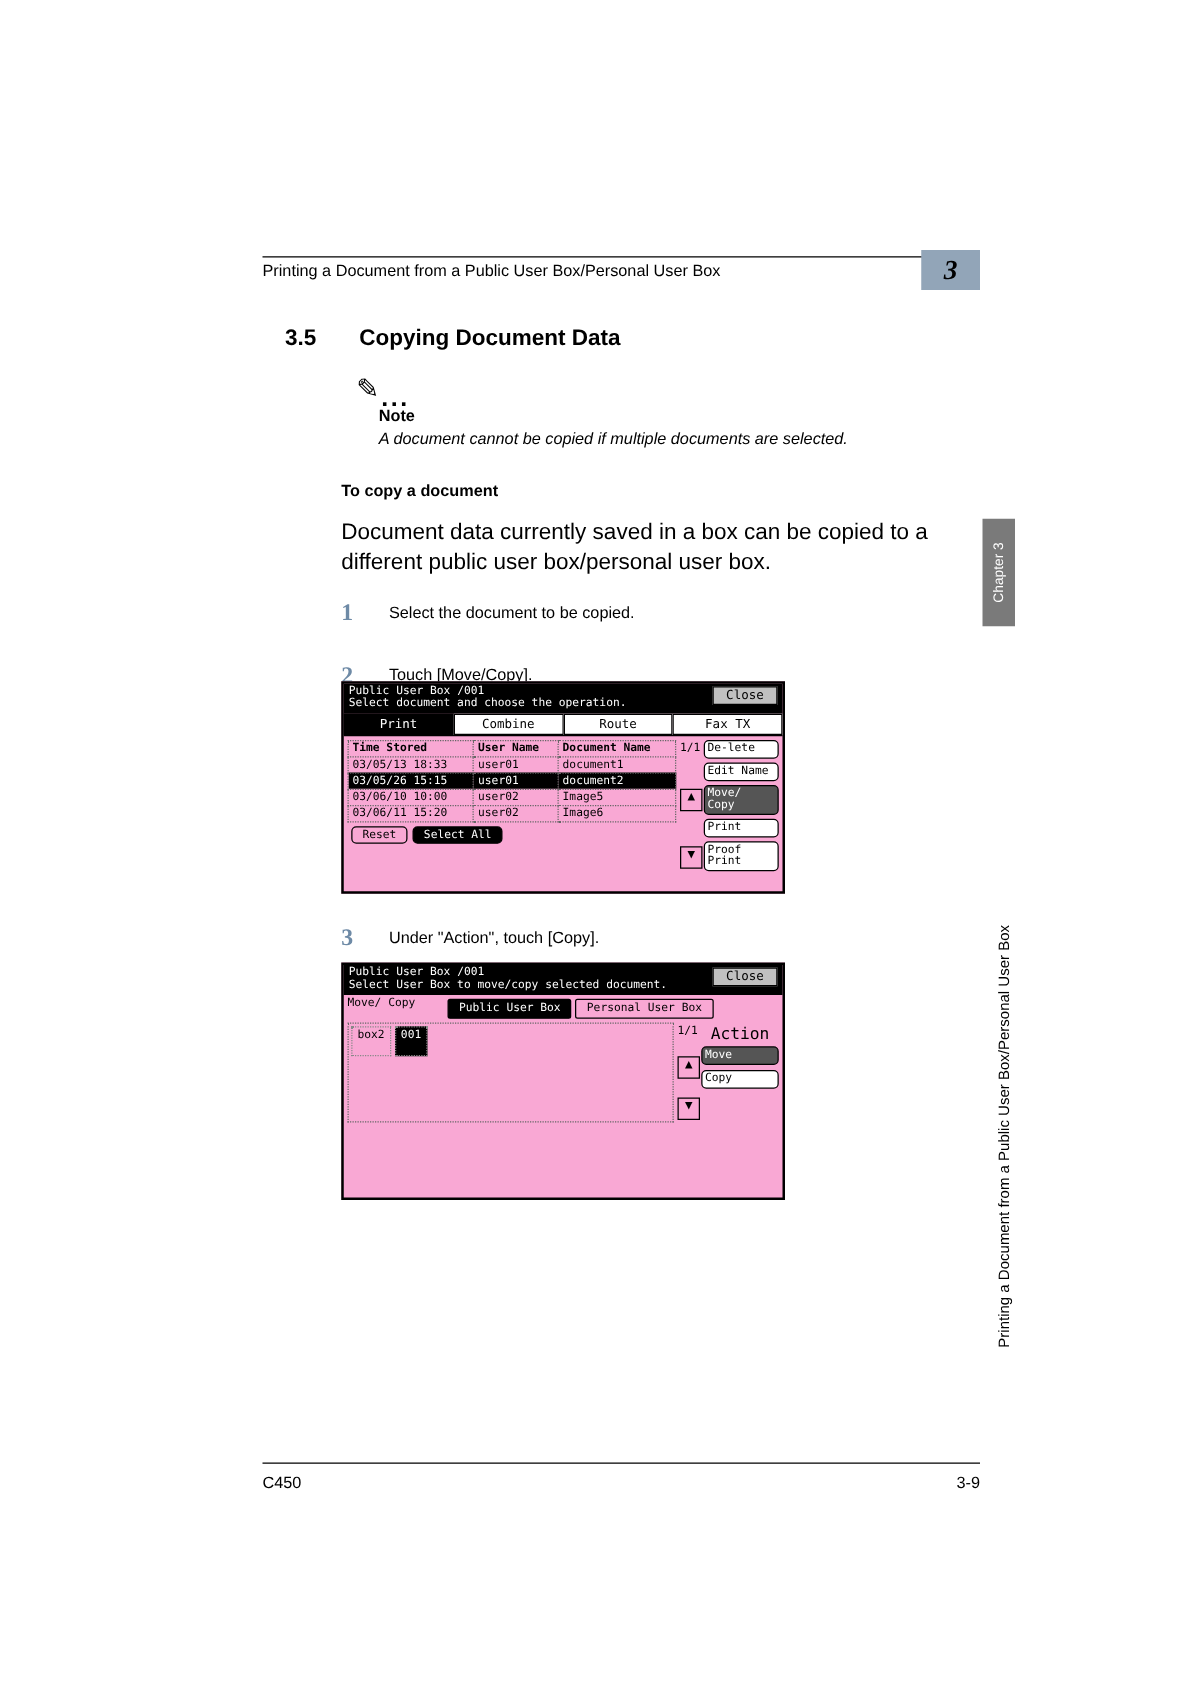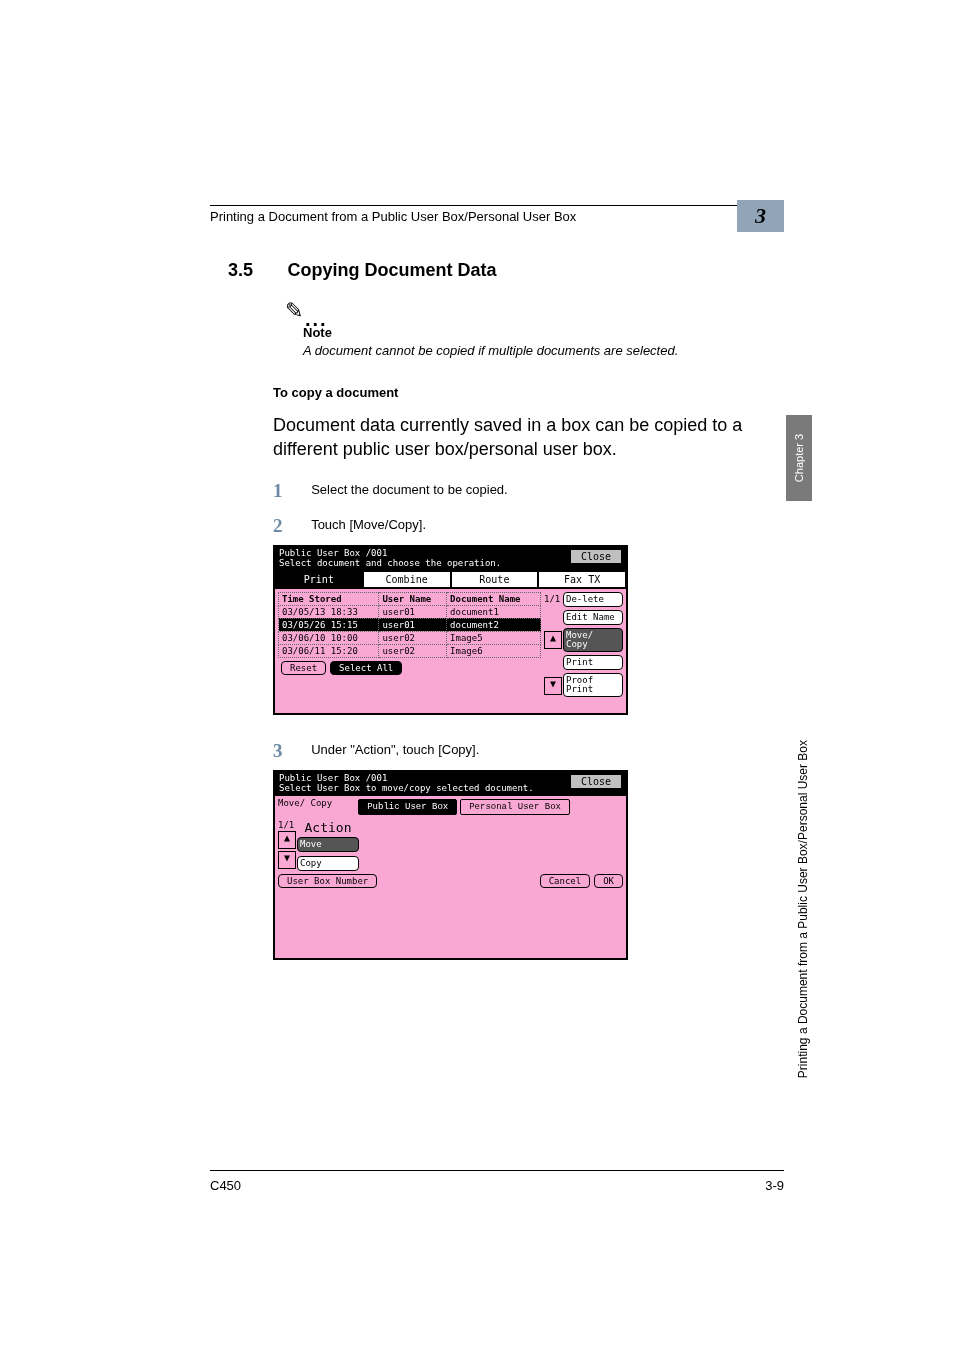--- a/index.html
+++ b/index.html
@@ -89,21 +89,21 @@
       top: 413px;
       left: 273px;
       width: 470px;
       font-size: 18px;
       line-height: 1.35;
     }
     .step { position: absolute; left: 273px; font-size: 13px; }
     .step .num { font-size: 19px; font-weight: bold; color: #6e8aa6; font-family: Georgia, serif; vertical-align: middle; }
     .step .text { margin-left: 25px; }
     .step1 { top: 480px; }
-    .step2 { top: 515px; }
+    .step2 { top: 530px; }
     .step3 { top: 740px; }
 
     
     .shot {
       position: absolute;
       left: 273px;
       width: 355px;
       background: #f9a8d4;
       border: 2px solid #000;
       font-family: monospace;
@@ -130,21 +130,21 @@
 
     .side-btn { border: 1px solid #000; border-radius: 4px; text-align: left; padding: 2px 2px; font-size: 9px; line-height: 1; background: #fff; }
     .side-btn.dark { background: #555; color: #fff; }
     .arrow-btn { border: 1px solid #000; width: 18px; height: 18px; text-align: center; font-size: 10px; }
 
     .bottom-row { display: flex; gap: 4px; padding: 0 3px 3px 3px; }
     .bot-btn { border: 1px solid #000; border-radius: 4px; padding: 1px 8px; font-size: 9px; }
 
     
     .shot2-tabs { display: flex; padding: 3px; gap: 3px; }
-    .s2tab { border: 1px solid #000; padding: 2px 8px; font-size: 9px; border-radius: 2px; font-family: Liberation Mono, monospace; }
+    .s2tab { border: 1px solid #000; padding: 2px 8px; font-size: 9px; border-radius: 2px; }
     .s2tab.dark { background: #000; color: #fff; }
     .s2list { display: flex; padding: 0 3px; gap: 3px; }
     .listbox { flex: 1; border: 1px dotted #666; height: 80px; padding: 2px; display: flex; gap: 3px; }
     .folder { border: 1px dotted #888; padding: 1px 4px; font-size: 9px; height: 24px; }
     .folder.sel { background: #000; color: #fff; }
     .s2side { width: 62px; }
     .action-label { font-size: 13px; text-align: center; padding: 2px 0; }
     .s2-bottom { display: flex; justify-content: space-between; padding: 3px; }
 
     
@@ -293,39 +293,36 @@
     </div>
     <button class="close-btn">Close</button>
   </div>
   <div class="shot2-tabs">
     <div style="font-size:9px;line-height:1;">Move/ Copy</div>
     <div style="width:20px;"></div>
     <div class="s2tab dark">Public User Box</div>
     <div class="s2tab">Personal User Box</div>
   </div>
   <div class="s2list">
+    <div class="listbox">
+      <div class="folder">box2</div>
+      <div class="folder sel">001</div>
+    </div>
     <div class="scroll-col">
       <div style="font-size:9px;text-align:center;">1/1</div>
       <div class="arrow-btn">▲</div>
       <div class="arrow-btn">▼</div>
     </div>
     <div class="s2side">
       <div class="action-label">Action</div>
       <div class="side-btn dark">Move</div>
       <div style="height:4px;"></div>
       <div class="side-btn">Copy</div>
     </div>
   </div>
-  <div class="s2-bottom">
-    <div class="bot-btn">User Box Number</div>
-    <div style="display:flex;gap:4px;">
-      <div class="bot-btn">Cancel</div>
-      <div class="bot-btn">OK</div>
-    </div>
-  </div>
 </div>
 
 <div class="side-tab">
     <span>Chapter 3</span>
   </div>
 <div class="side-vertical-text">Printing a Document from a Public User Box/Personal User Box</div>
 
 <div class="footer-line"></div>
 <div class="footer">
   <span>C450</span>

